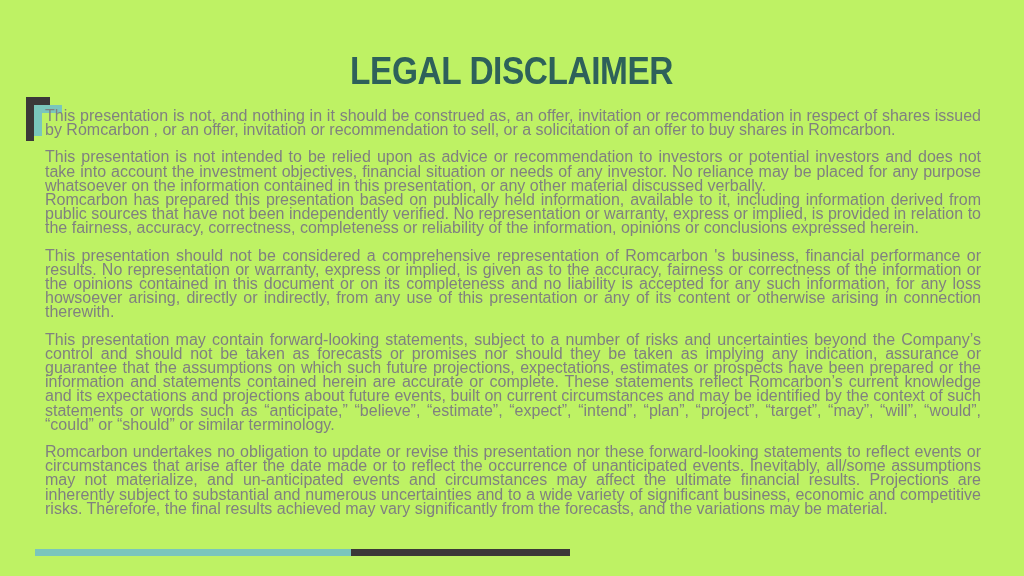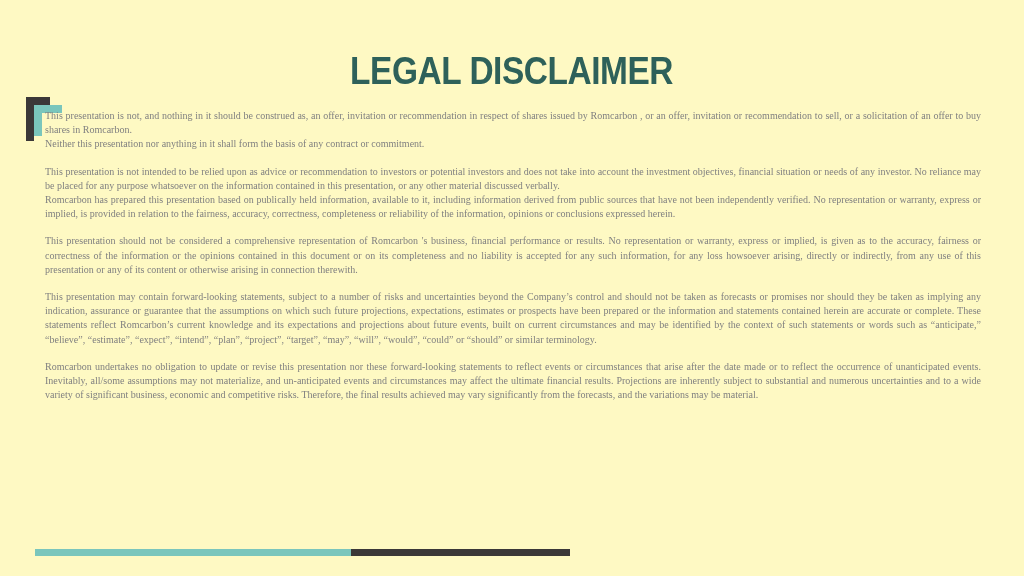--- a/index.html
+++ b/index.html
@@ -10,21 +10,21 @@
   body {
     width: 1024px;
     height: 576px;
     position: relative;
     overflow: hidden;
     font-family: "Liberation Sans", sans-serif;
   }
   .slide {
     position: absolute;
     inset: 0;
-    background: #fef9c3;
+    background: #bef264;
   }
   .title-wrap {
     position: absolute;
     top: 50px;
     left: 0;
     width: 1024px;
     text-align: center;
   }
   .title {
     display: inline-block;
@@ -56,23 +56,22 @@
     box-sizing: border-box;
     border-left: 8px solid #7AC6BC;
     border-top: 8px solid #7AC6BC;
   }
   .content {
     position: absolute;
     left: 45px;
     top: 109px;
     width: 936px;
     color: #808080;
-    font-size: 10px;
+    font-size: 16px;
     line-height: 14.2px;
-    font-family: Liberation Serif, serif;
   }
   .content p {
     margin: 0 0 13px 0;
   }
   .content p:last-child {
     margin-bottom: 0;
   }
   .seg {
     display: block;
     text-align: justify;
@@ -101,21 +100,20 @@
   <div class="title-wrap">
     <h1 class="title">LEGAL DISCLAIMER</h1>
   </div>
 
   <div class="corner-dark"></div>
   <div class="corner-teal"></div>
 
   <div class="content">
     <p>
       <span class="seg">This presentation is not, and nothing in it should be construed as, an offer, invitation or recommendation in respect of shares issued by Romcarbon , or an offer, invitation or recommendation to sell, or a solicitation of an offer to buy shares in Romcarbon.</span>
-      <span class="seg">Neither this presentation nor anything in it shall form the basis of any contract or commitment.</span>
     </p>
     <p>
       <span class="seg">This presentation is not intended to be relied upon as advice or recommendation to investors or potential investors and does not take into account the investment objectives, financial situation or needs of any investor. No reliance may be placed for any purpose whatsoever on the information contained in this presentation, or any other material discussed verbally.</span>
       <span class="seg">Romcarbon has prepared this presentation based on publically held information, available to it, including information derived from public sources that have not been independently verified. No representation or warranty, express or implied, is provided in relation to the fairness, accuracy, correctness, completeness or reliability of the information, opinions or conclusions expressed herein.</span>
     </p>
     <p>
       <span class="seg">This presentation should not be considered a comprehensive representation of Romcarbon 's business, financial performance or results. No representation or warranty, express or implied, is given as to the accuracy, fairness or correctness of the information or the opinions contained in this document or on its completeness and no liability is accepted for any such information, for any loss howsoever arising, directly or indirectly, from any use of this presentation or any of its content or otherwise arising in connection therewith.</span>
     </p>
     <p>
       <span class="seg">This presentation may contain forward-looking statements, subject to a number of risks and uncertainties beyond the Company’s control and should not be taken as forecasts or promises nor should they be taken as implying any indication, assurance or guarantee that the assumptions on which such future projections, expectations, estimates or prospects have been prepared or the information and statements contained herein are accurate or complete. These statements reflect Romcarbon’s current knowledge and its expectations and projections about future events, built on current circumstances and may be identified by the context of such statements or words such as “anticipate,” “believe”, “estimate”, “expect”, “intend”, “plan”, “project”, “target”, “may”, “will”, “would”, “could” or “should” or similar terminology.</span>

